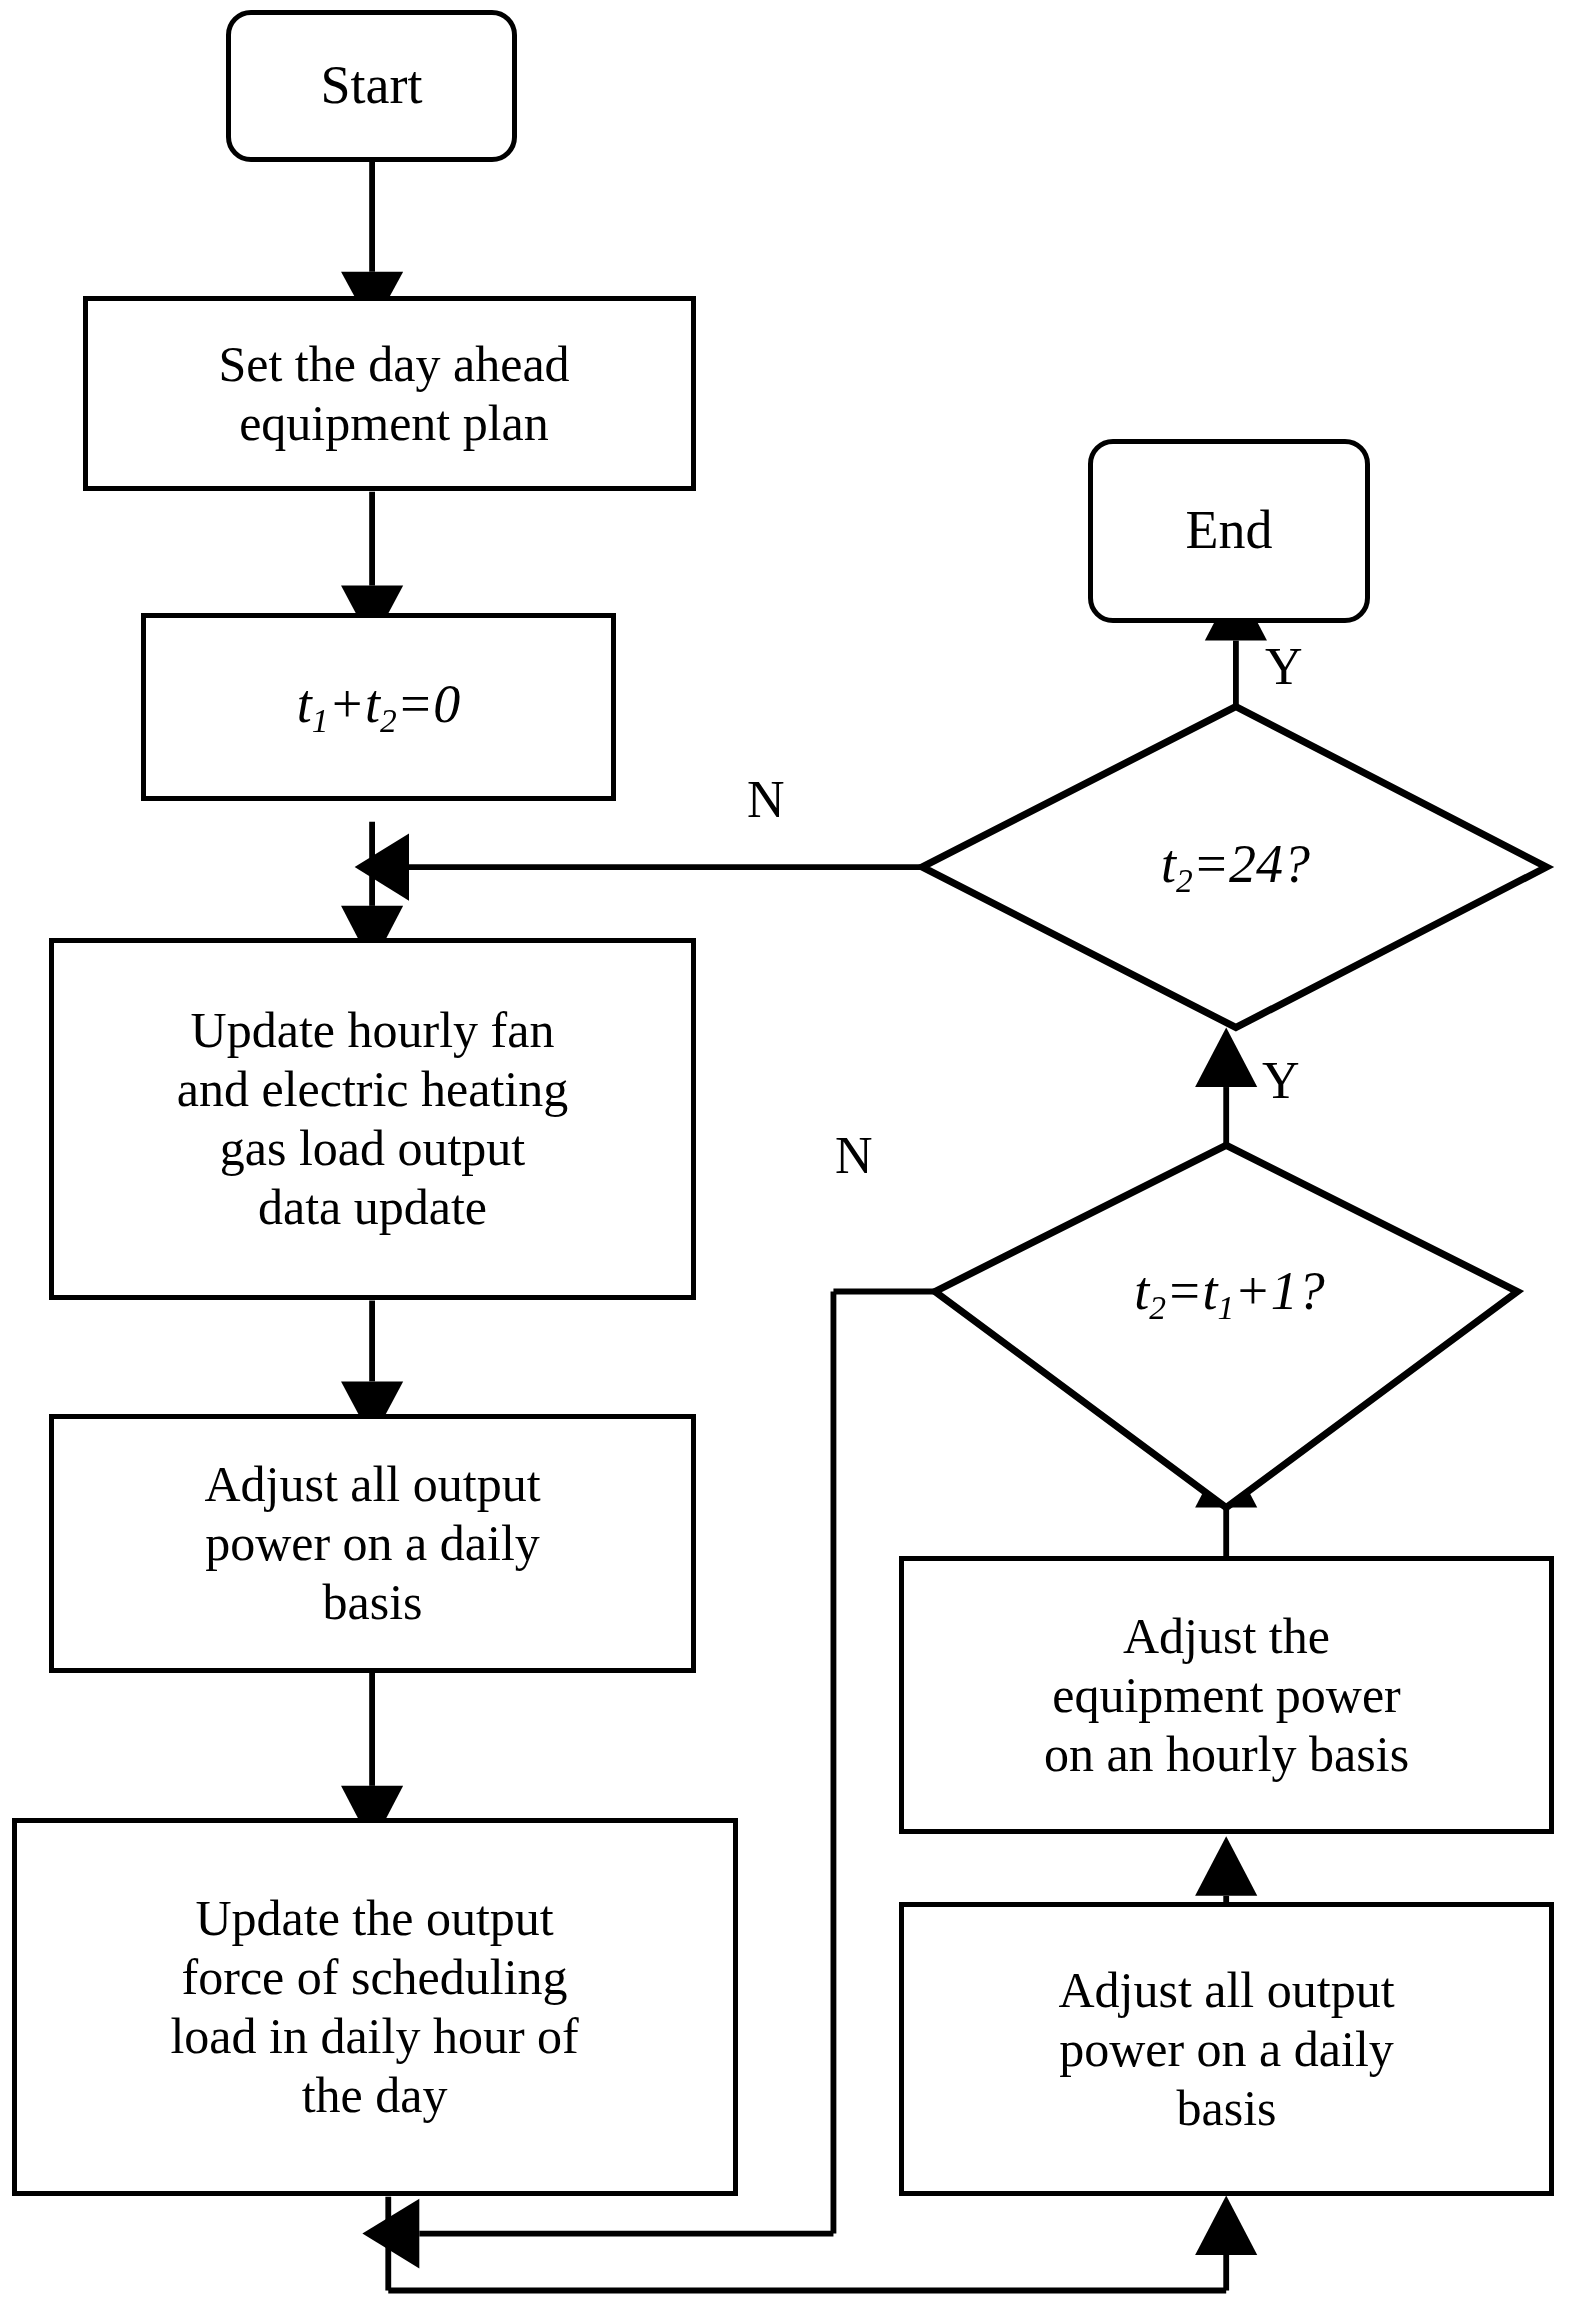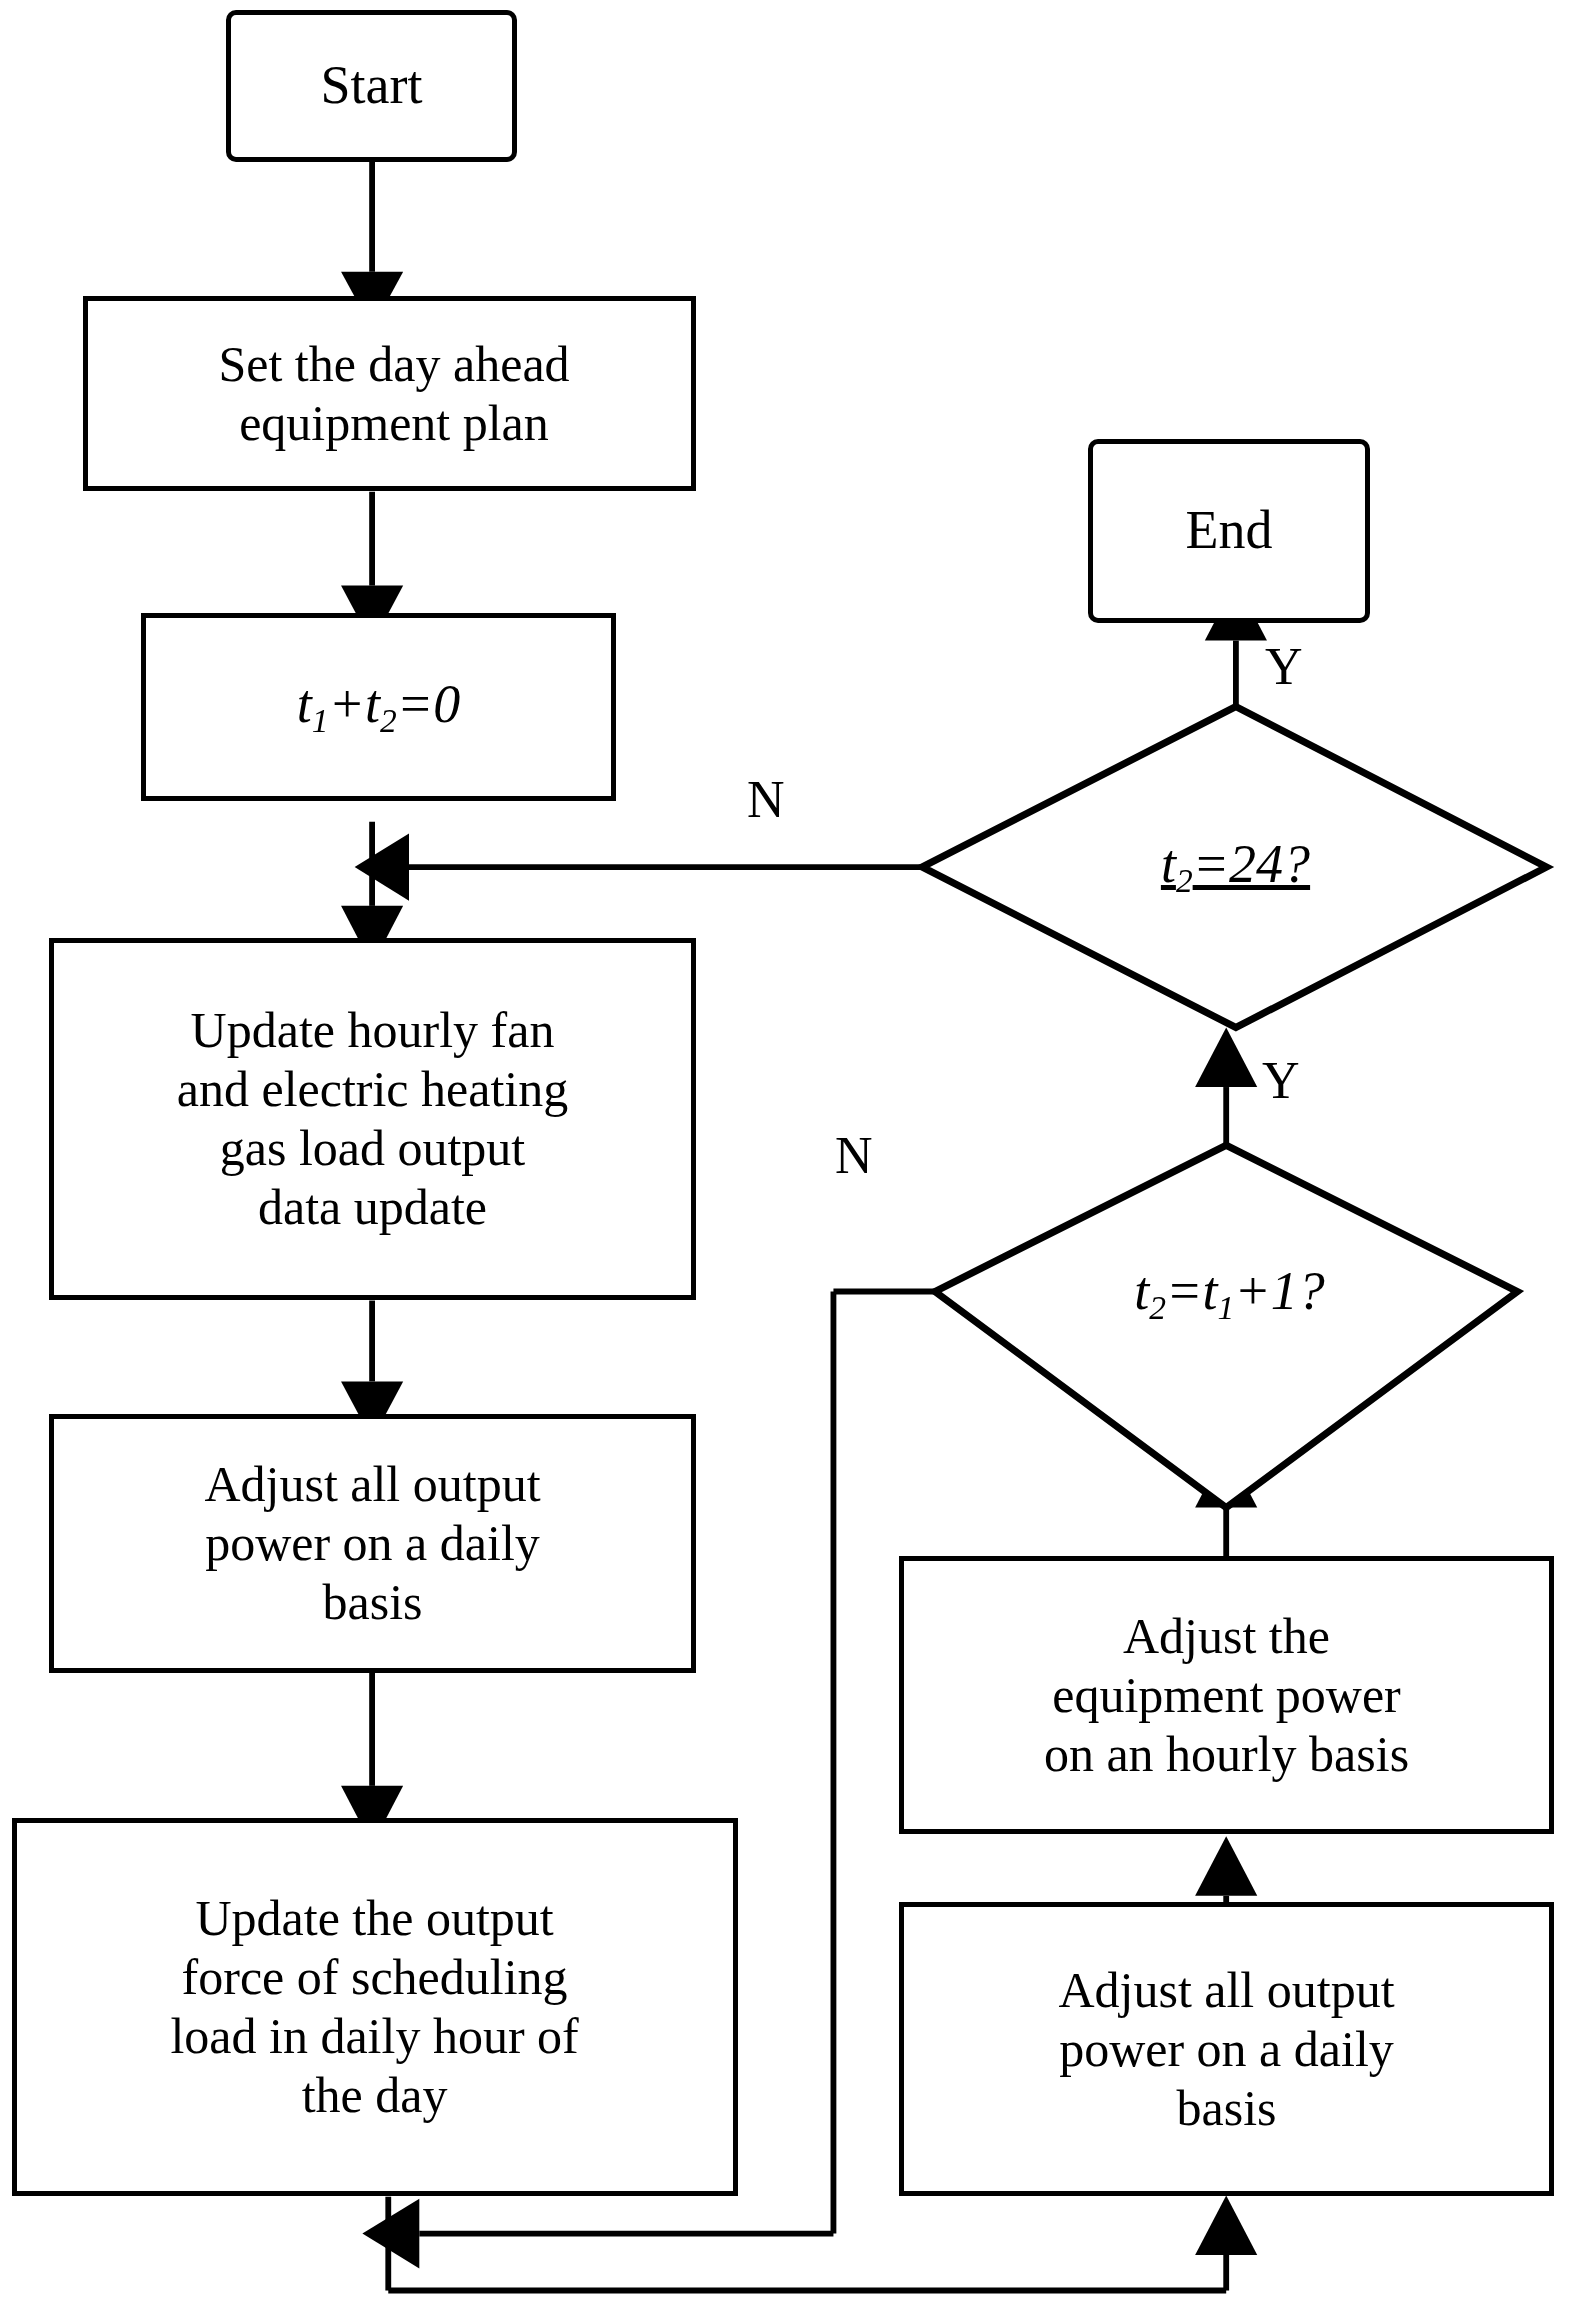--- a/index.html
+++ b/index.html
@@ -24,21 +24,21 @@
     background:#ffffff;
     line-height:1.18;
   }
   .proc{
     border:5.8px solid #000;
     font-size:50px;
     padding:3.9px 9px;
   }
   .term{
     border:5.8px solid #000;
-    border-radius:10px;
+    border-radius:25px;
     font-size:54px;
   }
   .formula{
     font-style:italic;
     font-size:54px;
     white-space:nowrap;
   }
   .formula sub{
     font-size:0.62em;
     font-style:italic;
@@ -183,21 +183,21 @@
       <span class="txt">force of scheduling</span>
       <span class="txt">load in daily hour of</span>
       <span class="txt">the day</span>
     </span>
   </div>
 
   <div class="node term" style="left:1088px;top:439px;width:282px;height:184px;">
     <span class="txt">End</span>
   </div>
 
-  <div class="dtext" style="left:1061px;top:812px;width:349px;height:110px;text-decoration:underline;">
+  <div class="dtext" style="left:1061px;top:812px;width:349px;height:110px;">
     <span class="formula"><span>t</span><sub>2</sub><span>=24?</span></span>
   </div>
 
   <div class="dtext" style="left:1042px;top:1239px;width:375px;height:110px;">
     <span class="formula"><span>t</span><sub>2</sub><span>=</span><span>t</span><sub>1</sub><span>+1?</span></span>
   </div>
 
   <div class="node proc" style="left:899px;top:1556px;width:655px;height:278px;">
     <span>
       <span class="txt">Adjust the</span>

